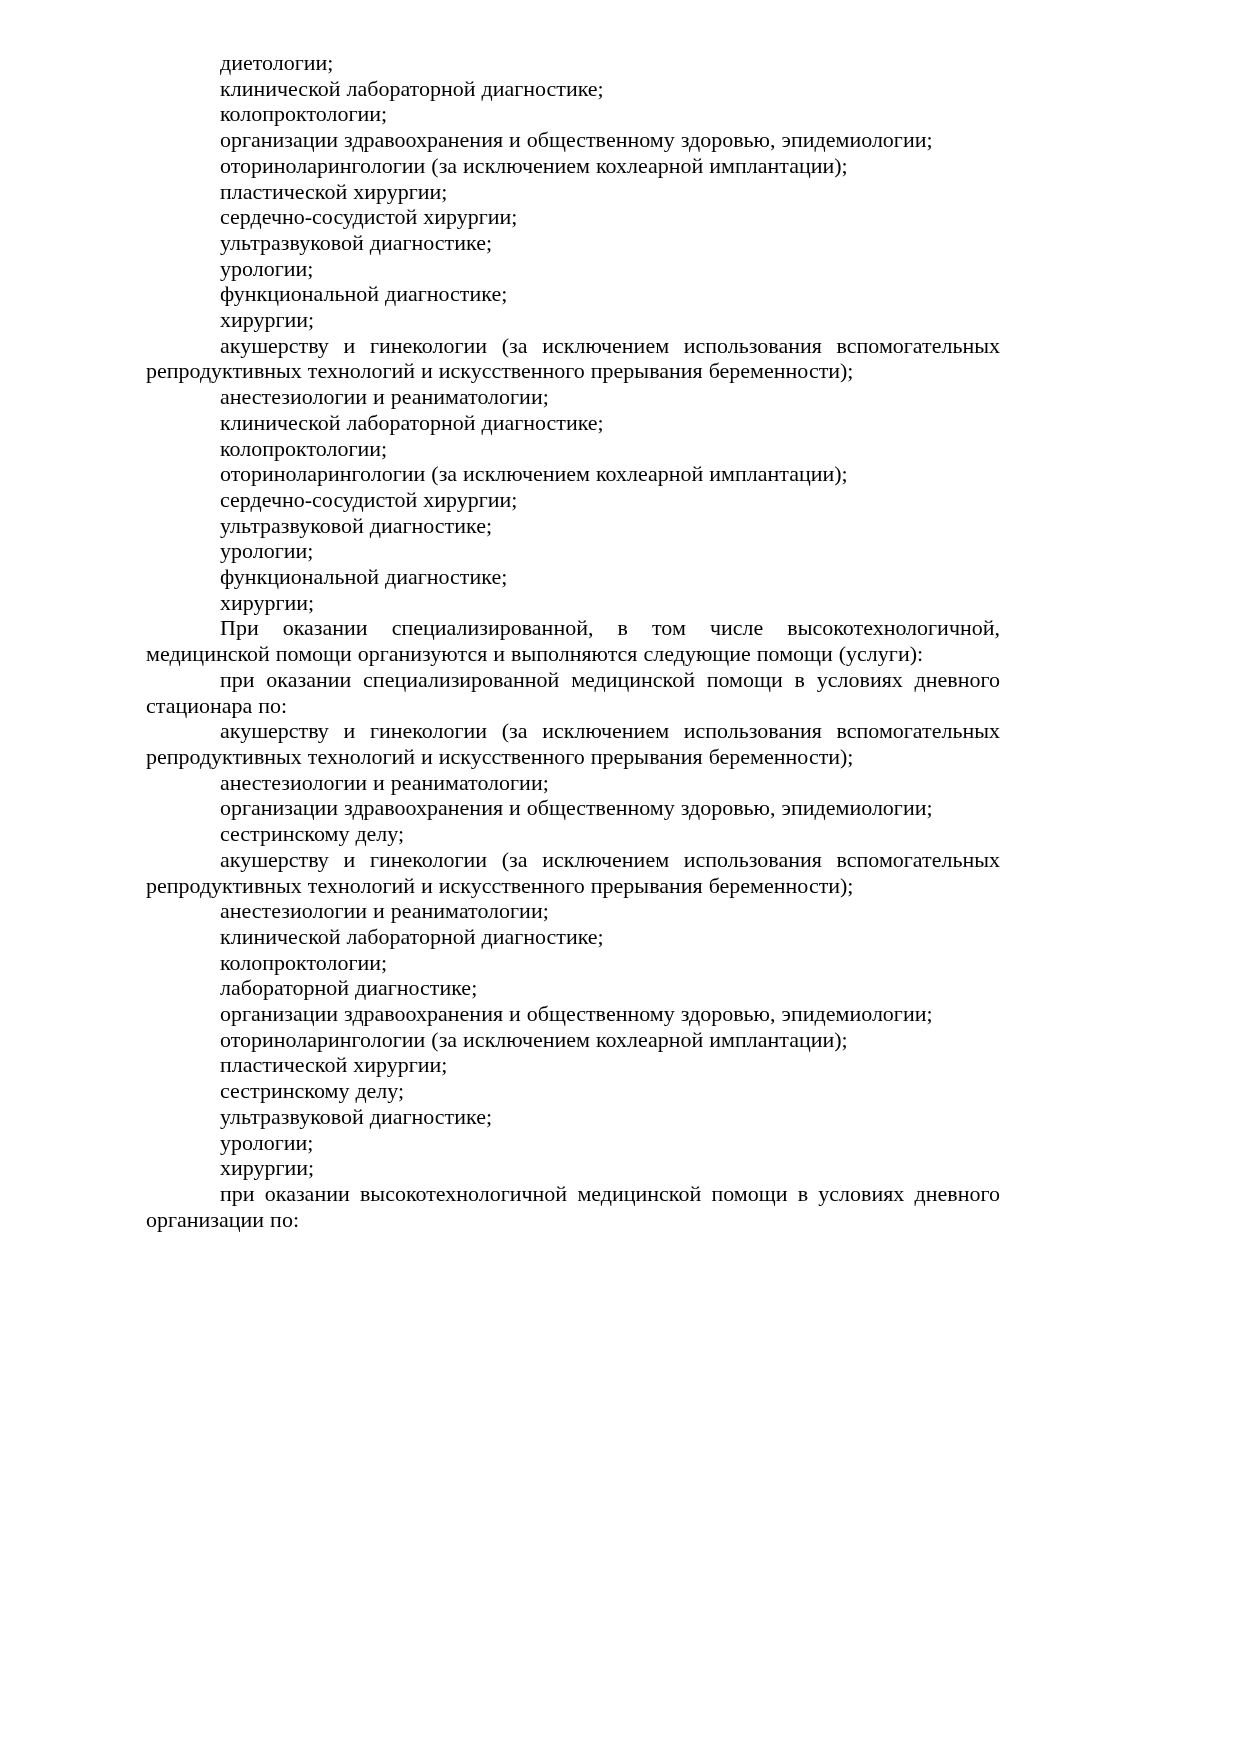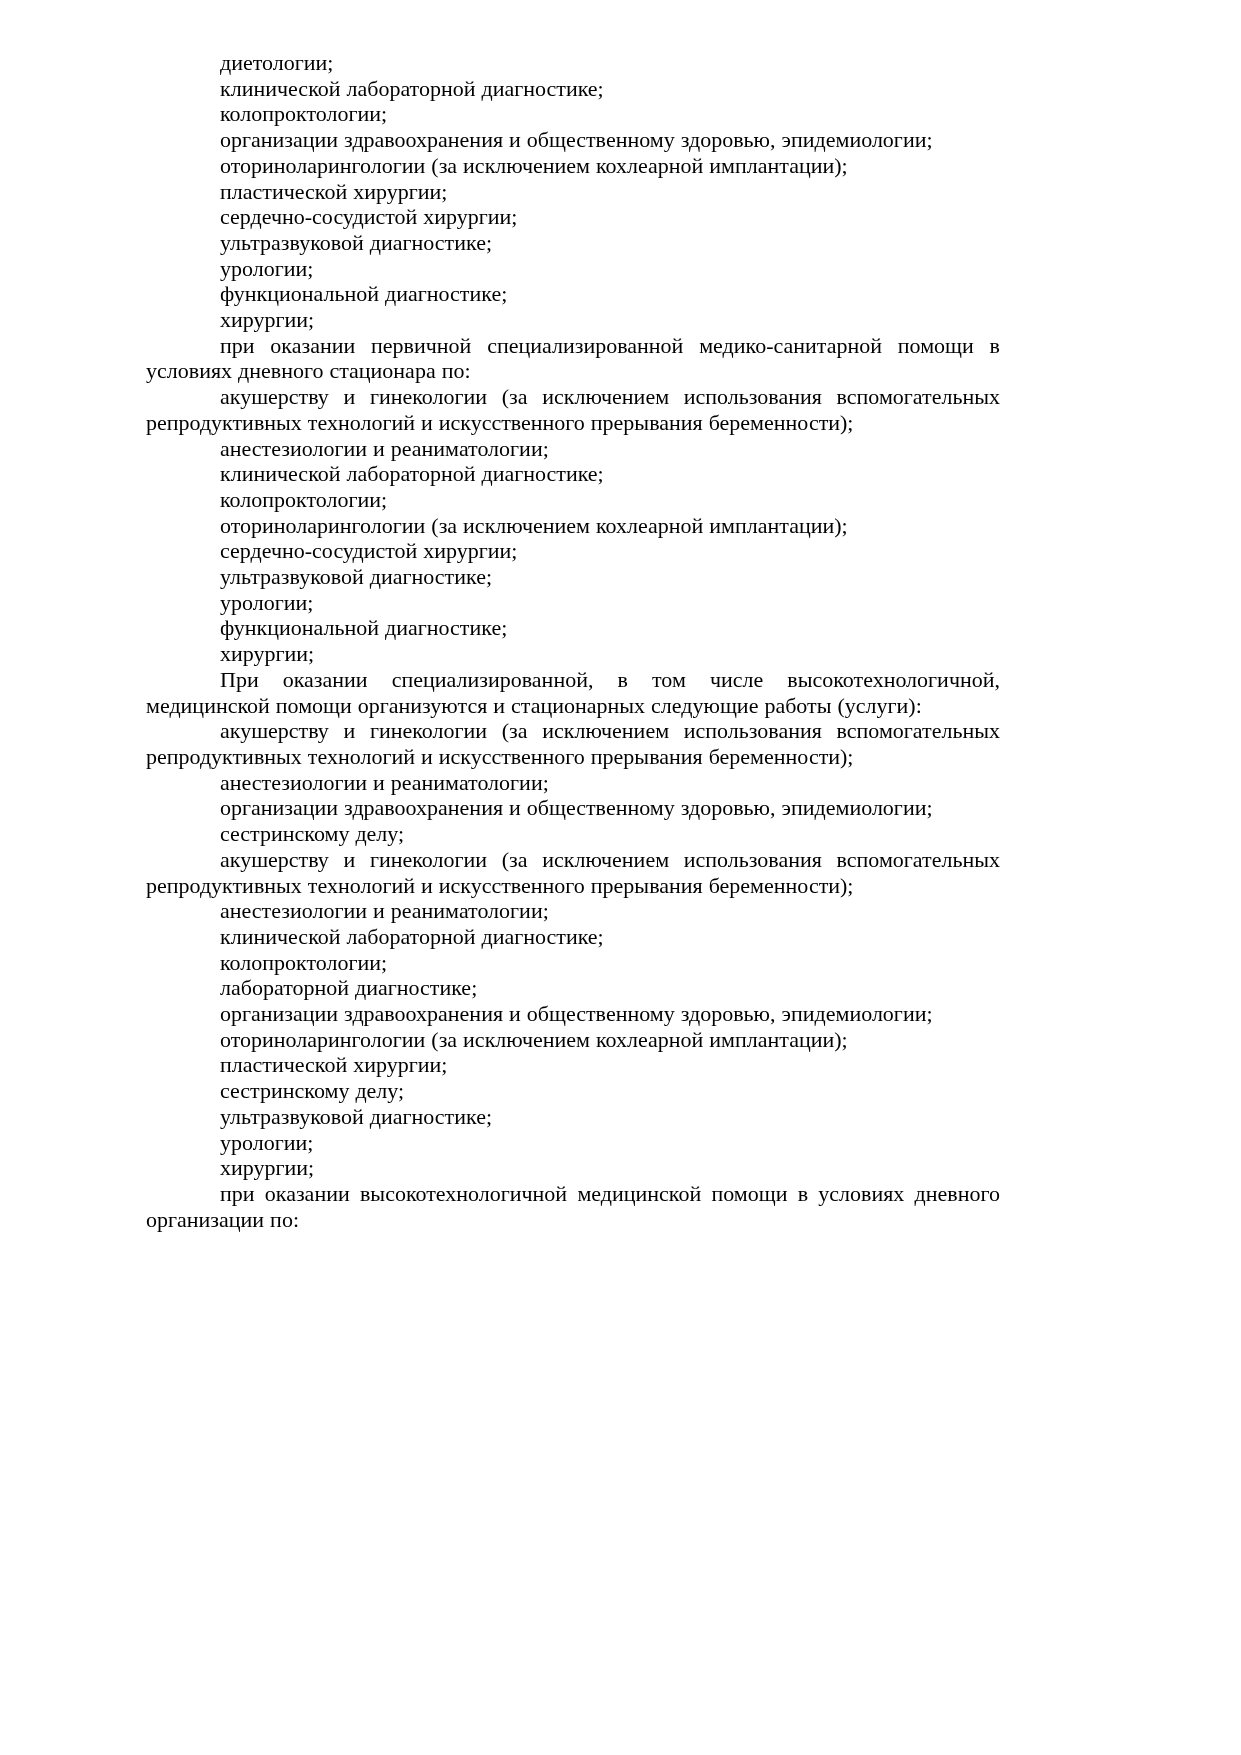--- a/index.html
+++ b/index.html
@@ -39,32 +39,32 @@
       <p class="para">клинической лабораторной диагностике;</p>
       <p class="para">колопроктологии;</p>
       <p class="para">организации здравоохранения и общественному здоровью, эпидемиологии;</p>
       <p class="para">оториноларингологии (за исключением кохлеарной имплантации);</p>
       <p class="para">пластической хирургии;</p>
       <p class="para">сердечно-сосудистой хирургии;</p>
       <p class="para">ультразвуковой диагностике;</p>
       <p class="para">урологии;</p>
       <p class="para">функциональной диагностике;</p>
       <p class="para">хирургии;</p>
-      <p class="para">при оказании первичной специализированной медико-санитарной помощи в условиях дневного стационара по:</p>
       <p class="para">акушерству и гинекологии (за исключением использования вспомогательных репродуктивных технологий и искусственного прерывания беременности);</p>
       <p class="para">анестезиологии и реаниматологии;</p>
       <p class="para">клинической лабораторной диагностике;</p>
       <p class="para">колопроктологии;</p>
       <p class="para">оториноларингологии (за исключением кохлеарной имплантации);</p>
       <p class="para">сердечно-сосудистой хирургии;</p>
       <p class="para">ультразвуковой диагностике;</p>
       <p class="para">урологии;</p>
       <p class="para">функциональной диагностике;</p>
       <p class="para">хирургии;</p>
-      <p class="para">При оказании специализированной, в том числе высокотехнологичной, медицинской помощи организуются и стационарных следующие работы (услуги):</p>
+      <p class="para">При оказании специализированной, в том числе высокотехнологичной, медицинской помощи организуются и выполняются следующие помощи (услуги):</p>
+      <p class="para">при оказании специализированной медицинской помощи в условиях дневного стационара по:</p>
       <p class="para">акушерству и гинекологии (за исключением использования вспомогательных репродуктивных технологий и искусственного прерывания беременности);</p>
       <p class="para">анестезиологии и реаниматологии;</p>
       <p class="para">организации здравоохранения и общественному здоровью, эпидемиологии;</p>
       <p class="para">сестринскому делу;</p>
       <p class="para">акушерству и гинекологии (за исключением использования вспомогательных репродуктивных технологий и искусственного прерывания беременности);</p>
       <p class="para">анестезиологии и реаниматологии;</p>
       <p class="para">клинической лабораторной диагностике;</p>
       <p class="para">колопроктологии;</p>
       <p class="para">лабораторной диагностике;</p>
       <p class="para">организации здравоохранения и общественному здоровью, эпидемиологии;</p>

